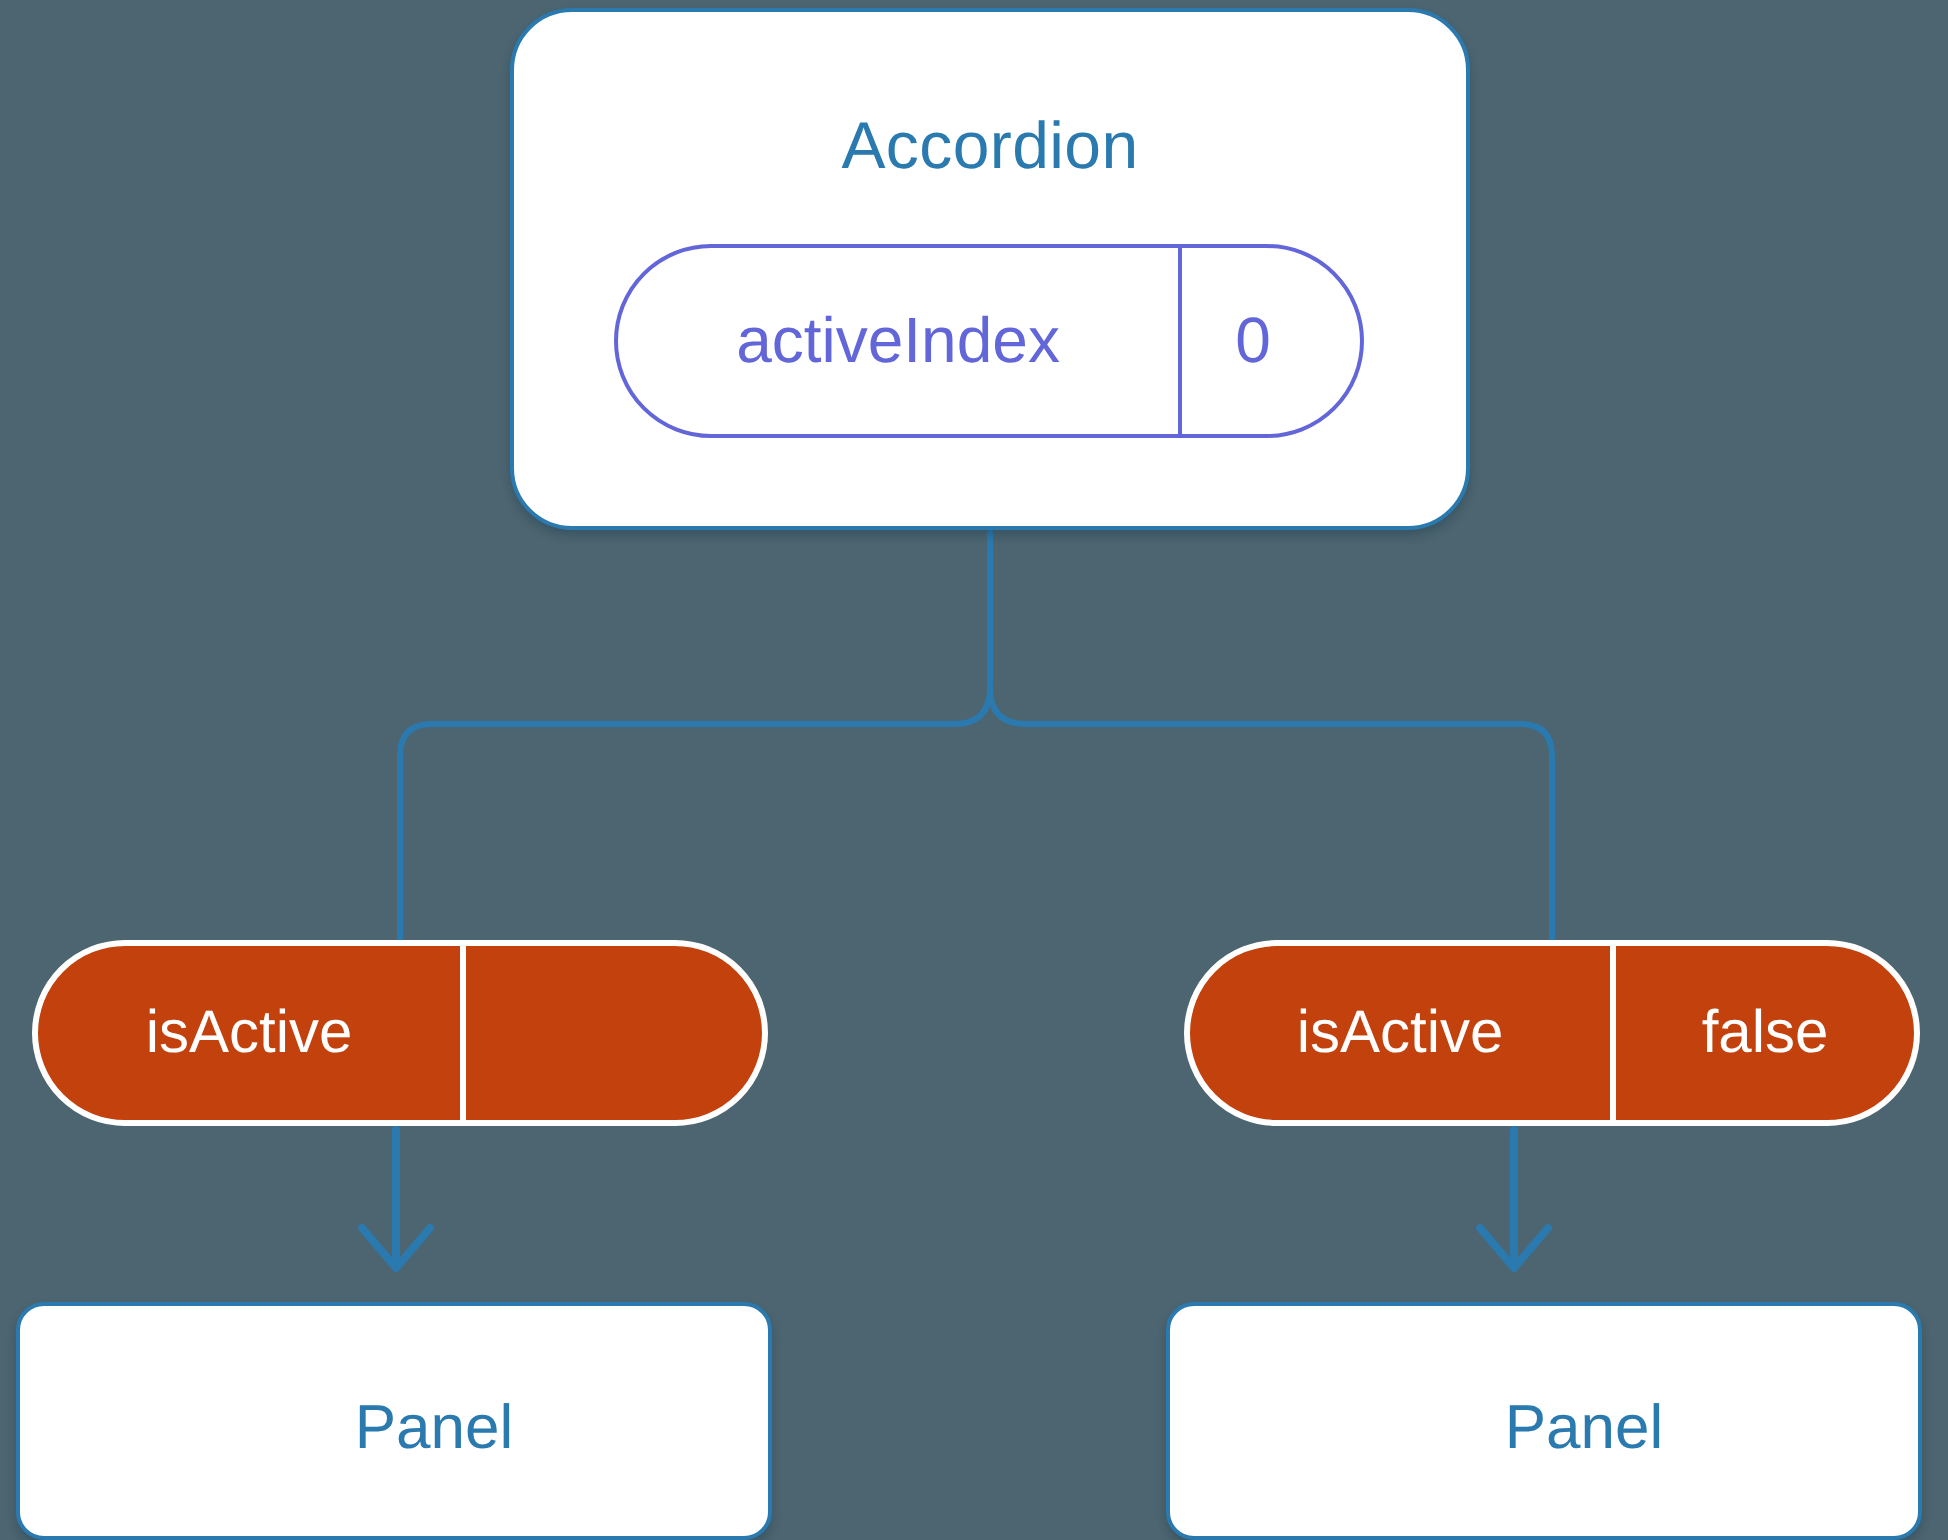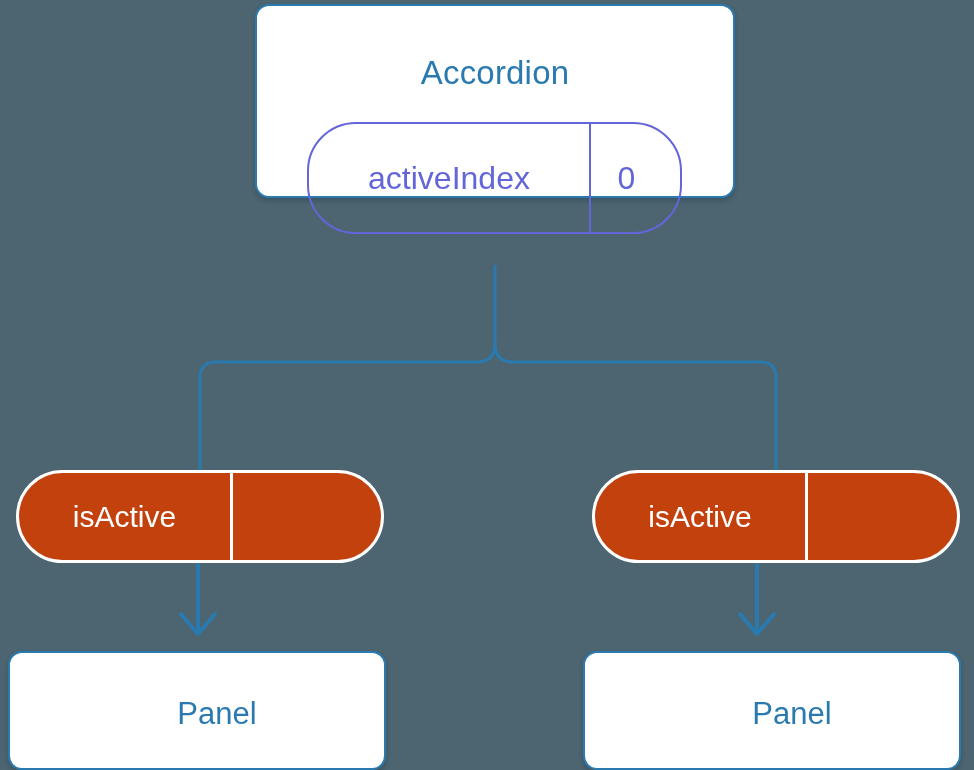--- a/index.html
+++ b/index.html
@@ -36,42 +36,43 @@
     background: #ffffff;
     border: 2px solid #2a7ab0;
     border-radius: 14px;
     box-shadow: 0 3px 5px rgba(20,50,70,0.30);
     box-sizing: border-box;
   }
   #accordion-card {
     left: 255px;
     top: 4px;
     width: 480px;
-    height: 194px;
+    height: 261px;
+    border-radius: 31px;
   }
   .comp-title {
     position: absolute;
     left: 0;
     right: 0;
     top: 47px;
     text-align: center;
     color: #2a7ab0;
     font-size: 33px;
     font-weight: 400;
     letter-spacing: 0.2px;
     line-height: 40px;
   }
 
   
   #state-pill-root {
     position: absolute;
     left: 307px;
     top: 122px;
     width: 375px;
-    height: 112px;
+    height: 97px;
     border: 2px solid #6366d8;
     border-radius: 49px;
     box-sizing: border-box;
     display: flex;
     align-items: stretch;
     background: transparent;
   }
   #state-pill-root .pk {
     flex: 0 0 282px;
     display: flex;
@@ -205,19 +206,20 @@
   <div class="chip" id="chip-left">
     <div class="ck">isActive</div>
   </div>
 
   <div class="comp-card" id="panel-left">
     <div class="panel-title">Panel</div>
   </div>
 
   <div class="chip" id="chip-right">
     <div class="ck">isActive</div>
+    <div class="cv">false</div>
   </div>
 
   <div class="comp-card" id="panel-right">
     <div class="panel-title">Panel</div>
   </div>
 
 </div>
 
 </body></html>

